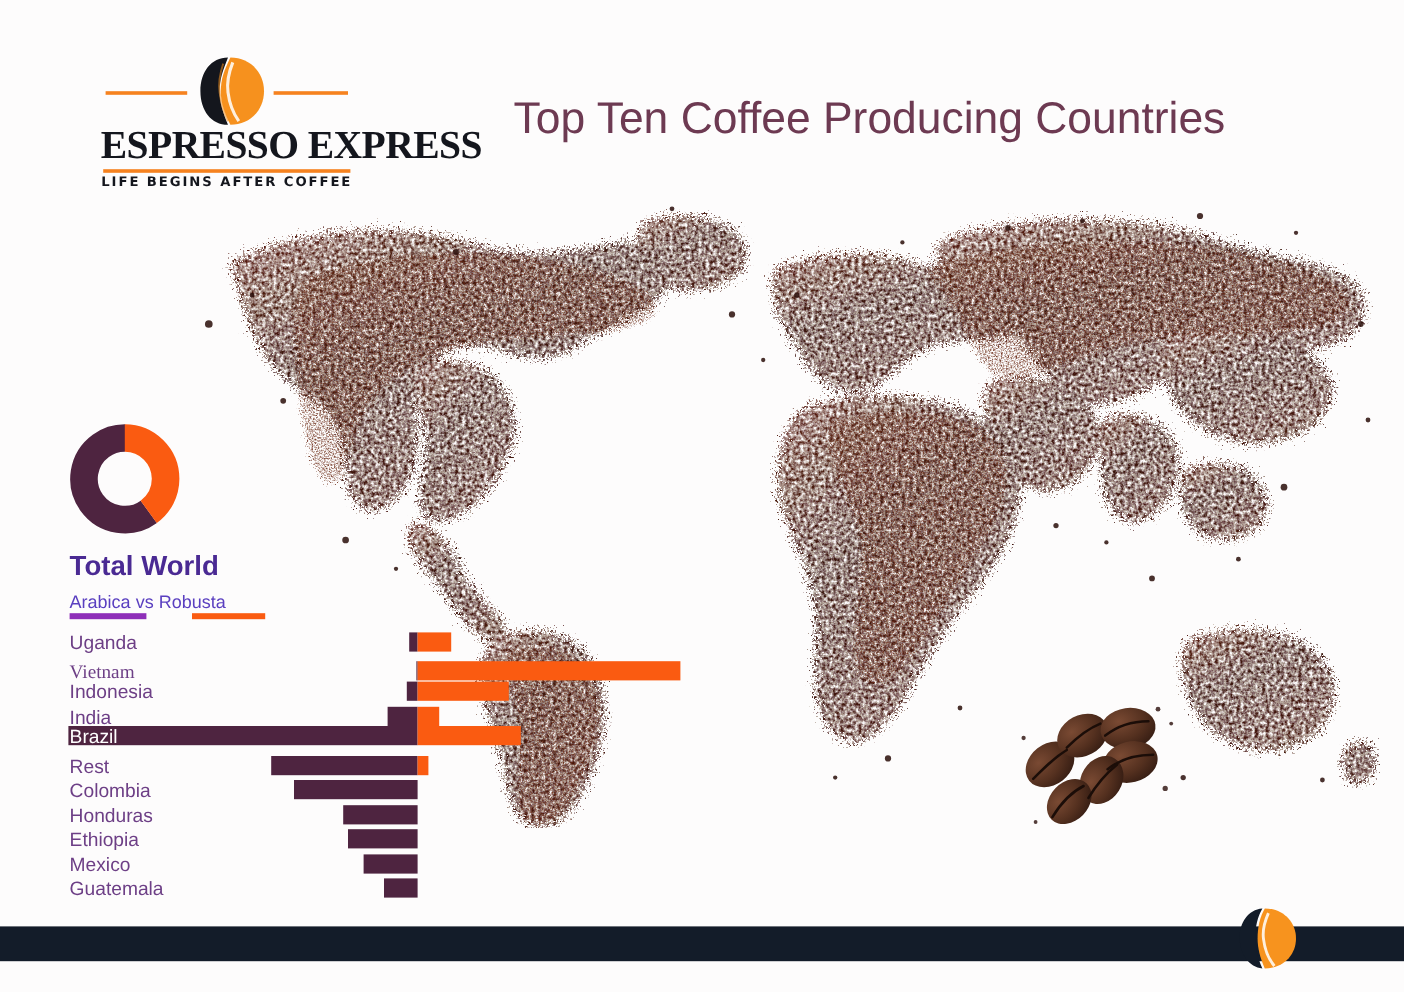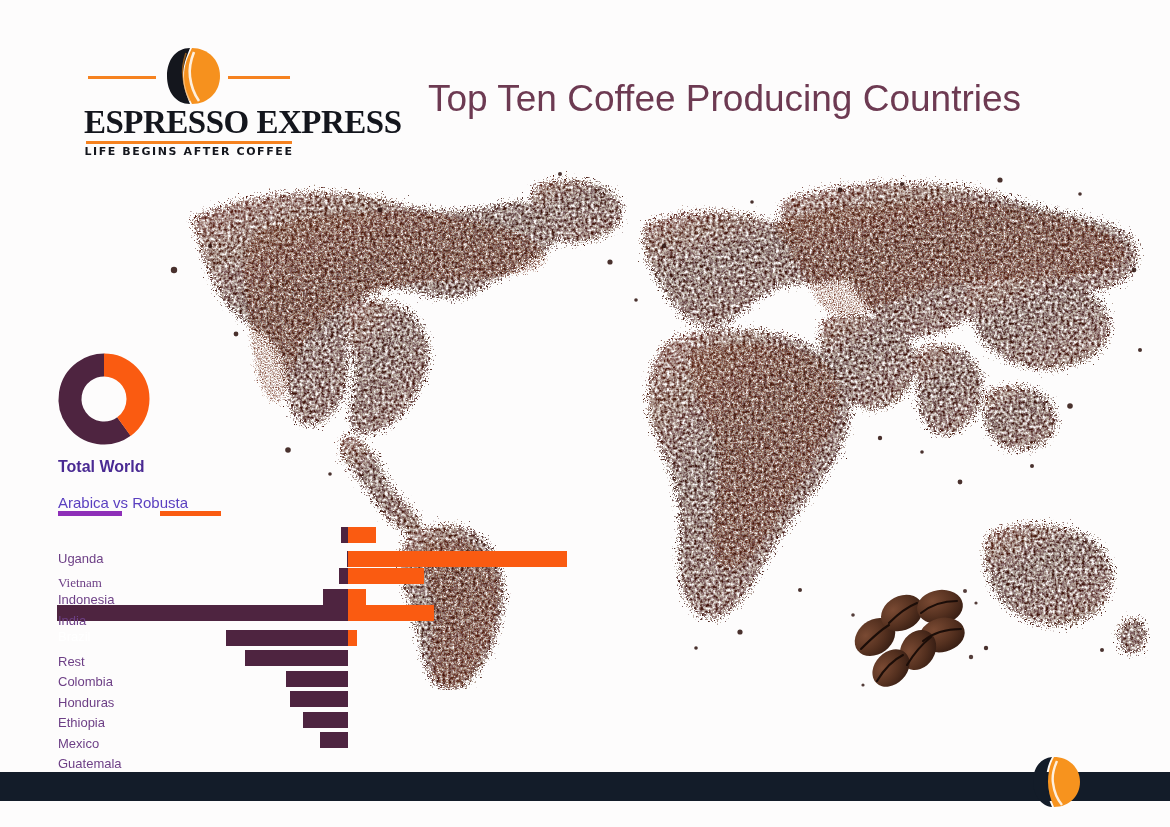--- a/index.html
+++ b/index.html
@@ -42,39 +42,39 @@
 
   
   .beans{position:absolute;left:845px;top:585px;width:140px;height:105px;}
   .beans svg{width:100%;height:100%;display:block;}
 
   
   .donut{position:absolute;left:56px;top:351px;width:96px;height:96px;}
   .donut svg{width:100%;height:100%;display:block;}
 
   .total-world{
-    position:absolute;left:58px;top:458px;font-size:16px;font-weight:bold;
+    position:absolute;left:58px;top:458px;font-size:23px;font-weight:bold;
     color:#4a2a93;white-space:nowrap;text-align:center;
   }
   .legend-title{
     position:absolute;left:58px;top:494px;font-size:15px;color:#5a3fc0;white-space:nowrap;
   }
   .legend-swatch{position:absolute;height:5px;top:511px;}
   .legend-swatch.arabica{left:58px;width:64px;background:#8e2fb8;}
   .legend-swatch.robusta{left:160px;width:61px;background:#fa5b11;}
 
   
   .bars{position:absolute;left:0;top:525px;width:700px;height:230px;}
   .bar-row{position:absolute;left:0;width:700px;height:20.5px;}
   .bar-seg{position:absolute;top:2px;height:16px;}
   .bar-seg.arabica{background:#4e2440;}
   .bar-seg.robusta{background:#fa5b11;}
   .bar-label{
-    position:absolute;left:58px;top:3px;font-size:13px;color:#6d3f86;
-    white-space:nowrap;z-index:5;margin-top:23px;
+    position:absolute;left:58px;top:3px;font-size:16px;color:#6d3f86;
+    white-space:nowrap;z-index:5;
   }
   .bar-label.onbar{color:#ffffff;}
 
   
   .footer-bar{position:absolute;left:0;top:772px;width:1170px;height:29px;background:#131c29;}
   .footer-bean{position:absolute;left:1024px;top:755px;width:62px;height:54px;}
 </style>
 </head>
 <body>
 

